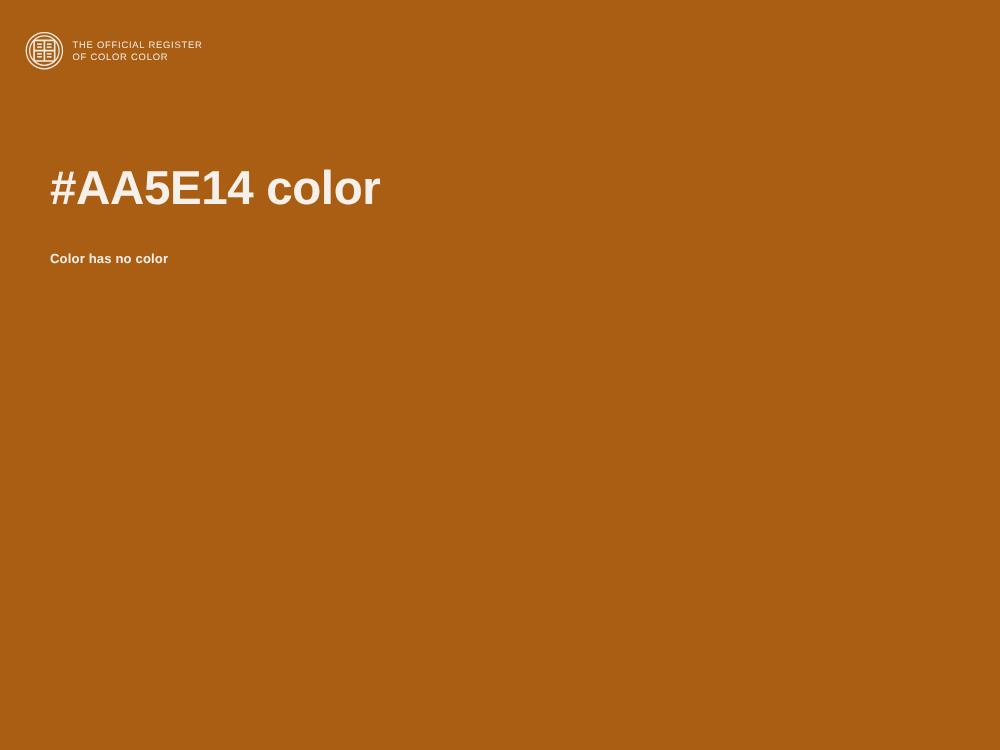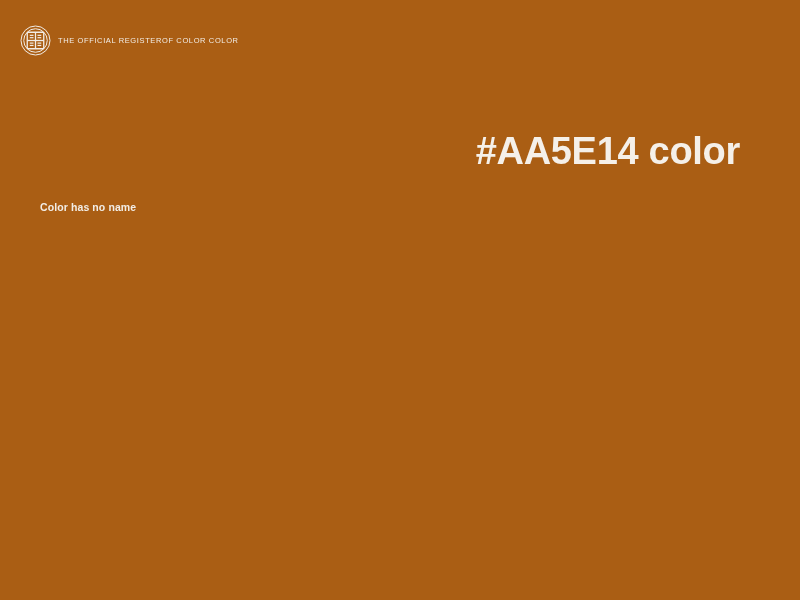--- a/index.html
+++ b/index.html
@@ -30,21 +30,21 @@
 
   .brand-seal {
     width: 31px;
     height: 31px;
     flex: 0 0 31px;
     display: block;
   }
 
   .brand-text {
     display: flex;
-    flex-direction: row;
+    flex-direction: column;
     justify-content: center;
     padding-top: 1px;
   }
 
   .brand-line {
     font-size: 7.5px;
     line-height: 9.6px;
     letter-spacing: 0.62px;
     color: #F2EDE6;
     white-space: nowrap;
@@ -59,21 +59,20 @@
     width: 700px;
   }
 
   .color-title {
     font-size: 38px;
     line-height: 46px;
     font-weight: 700;
     color: #F5F0E9;
     letter-spacing: -0.3px;
     white-space: nowrap;
-    text-align: right;
   }
 
   .color-subtitle {
     margin-top: 26px;
     font-size: 10.5px;
     line-height: 14px;
     font-weight: 600;
     color: #F2EDE6;
     letter-spacing: 0.1px;
     white-space: nowrap;
@@ -110,14 +109,14 @@
 
   <span class="brand-text">
     <span class="brand-line">THE OFFICIAL REGISTER</span>
     <span class="brand-line">OF COLOR COLOR</span>
   </span>
 
 </div>
 
 <div class="content">
   <h1 class="color-title">#AA5E14 color</h1>
-  <p class="color-subtitle">Color has no name</p>
+  <p class="color-subtitle">Color has no color</p>
 </div>
 
 </body></html>

